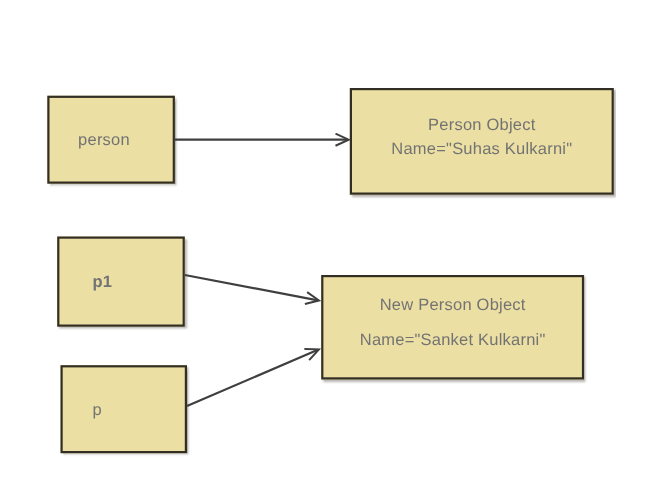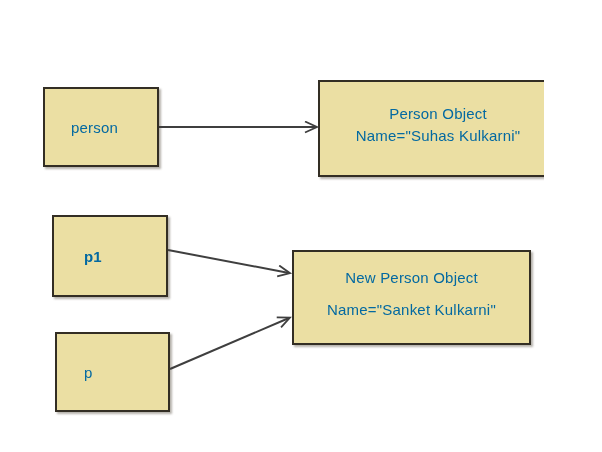--- a/index.html
+++ b/index.html
@@ -3,21 +3,22 @@
 <meta charset="utf-8">
 <style>
   html, body { margin: 0; padding: 0; background: #ffffff; }
   #canvas {
     position: relative;
     width: 544px;
     height: 452px;
     background: #ffffff;
     overflow: hidden;
     font-family: "Liberation Sans", sans-serif;
-    color: #0369a1;
+    color: #737373;
+    padding-left: 16px;
   }
   .box {
     position: absolute;
     box-sizing: border-box;
     background: #ebdfa3;
     border: 2px solid #332e24;
     box-shadow: 2px 2px 2px rgba(90, 85, 70, 0.45);
     font-size: 15px;
     letter-spacing: 0.2px;
   }

